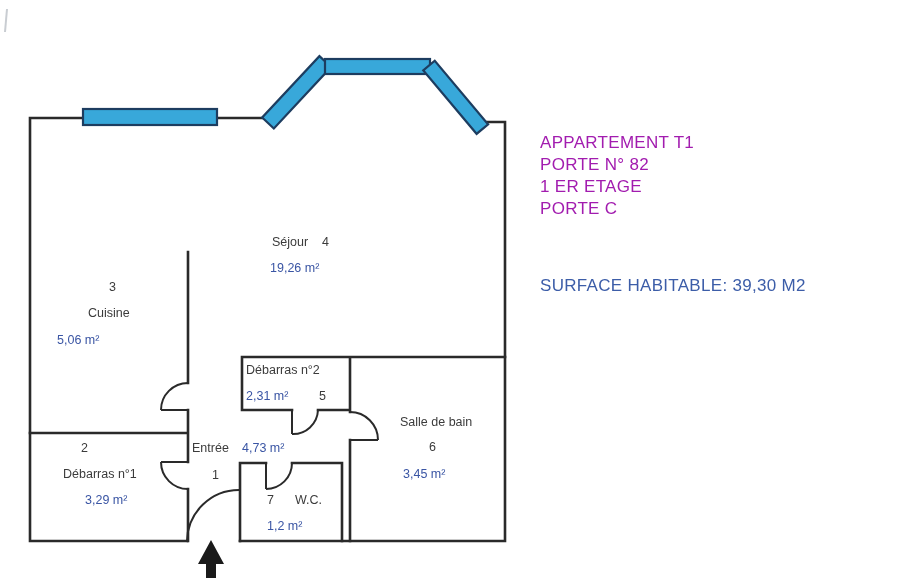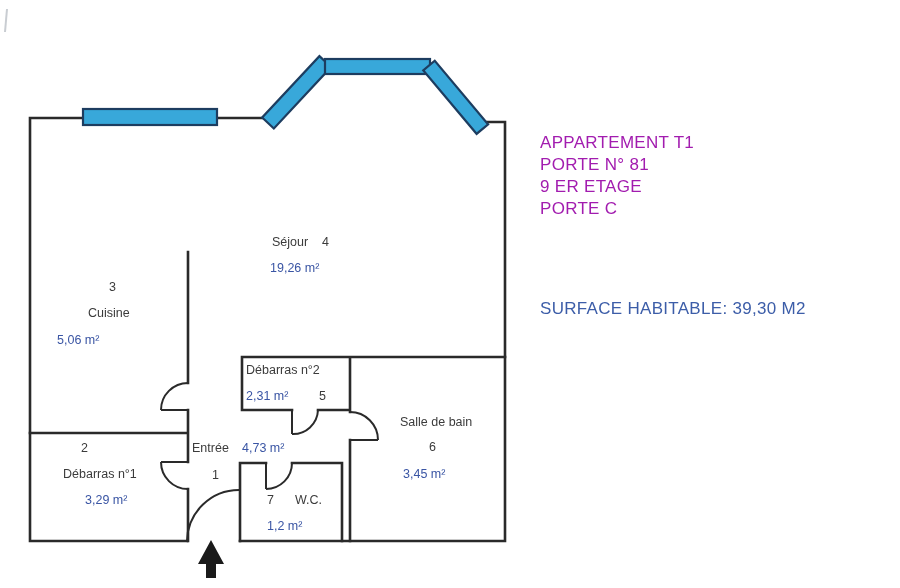--- a/index.html
+++ b/index.html
@@ -9,21 +9,21 @@
   .wall{fill:none;stroke:#2a2a2a;stroke-width:2.6;stroke-linecap:square;stroke-linejoin:miter;}
   .door{fill:none;stroke:#2a2a2a;stroke-width:2;}
   .window{stroke:#1d3d60;stroke-width:2.2;}
   text{font-family:"Liberation Sans", sans-serif;font-size:12.5px;}
   .lbl{fill:#3b3b3b;}
   .area{fill:#3a55a4;}
   .artifact{stroke:#c9cdd2;stroke-width:2;fill:none;}
   .info{position:absolute;left:540px;top:132px;color:#a21caf;font-size:17px;
         line-height:22px;letter-spacing:0.3px;white-space:nowrap;}
   .surface{position:absolute;left:540px;top:276px;color:#3c5da8;font-size:17px;
-        letter-spacing:0.3px;white-space:nowrap;margin-top:23px;}
+        letter-spacing:0.3px;white-space:nowrap;}
 </style>
 </head>
 <body>
 
 <div id="stage">
 
   <svg id="plan-svg" width="900" height="588" viewBox="0 0 900 588">
 
     <path class="artifact" d="M7,9 L5,32"></path>
 
@@ -73,20 +73,20 @@
     <text x="242" y="452" class="area" fill="#3a55a4">4,73 m²</text>
     <text x="212" y="479" class="lbl">1</text>
 
     <text x="267" y="504" class="lbl">7</text>
     <text x="295" y="504" class="lbl">W.C.</text>
     <text x="267" y="530" class="area" fill="#3a55a4">1,2 m²</text>
   </svg>
 
   <div class="info">
     <div>APPARTEMENT T1</div>
-    <div>PORTE N° 81</div>
-    <div>9 ER ETAGE</div>
+    <div>PORTE N° 82</div>
+    <div>1 ER ETAGE</div>
     <div>PORTE C</div>
   </div>
 
   <div class="surface">SURFACE HABITABLE: 39,30 M2</div>
 
 </div>
 
 </body></html>

